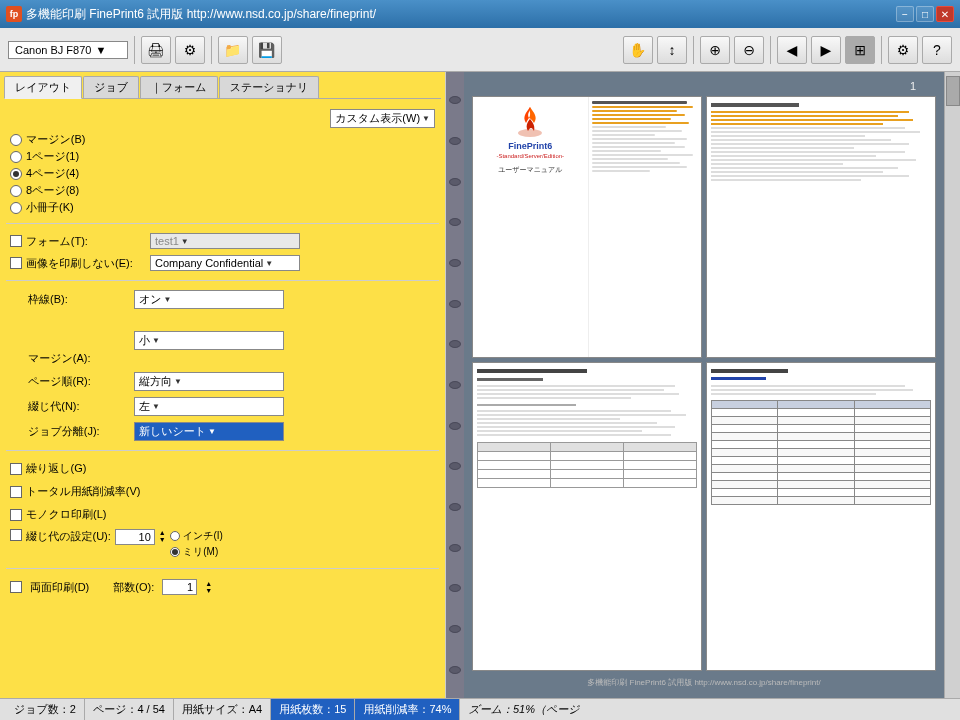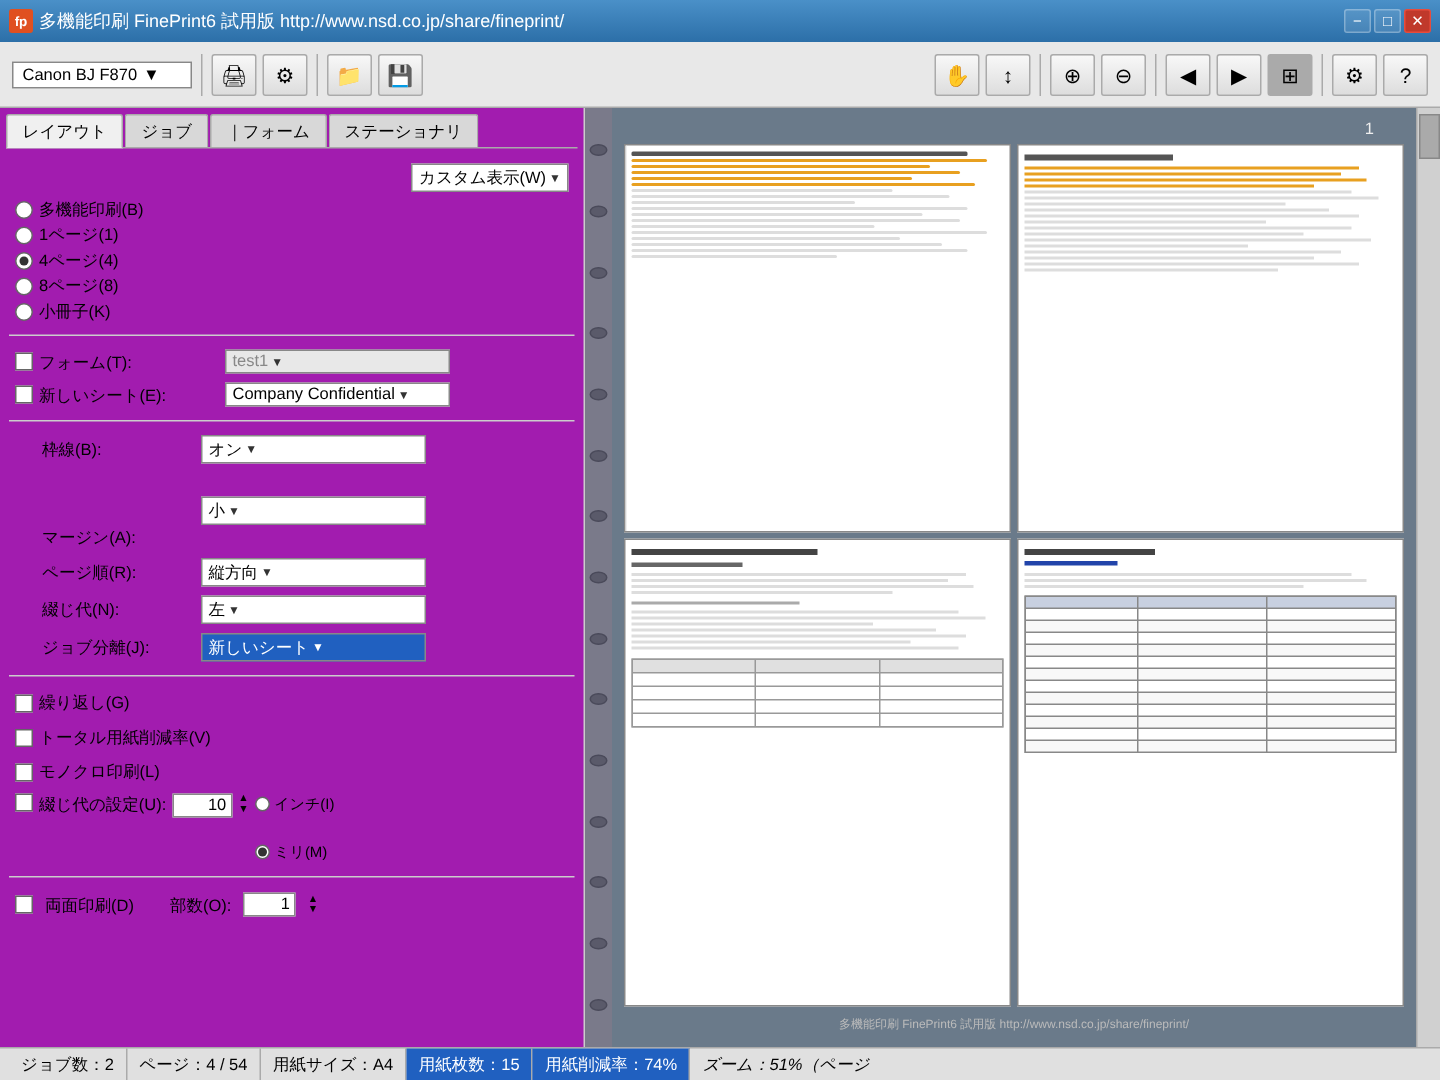--- a/index.html
+++ b/index.html
@@ -101,22 +101,22 @@
       font-size: 14px;
       border-radius: 2px;
     }
     .toolbar-spacer { flex: 1; }
     .main-content {
       display: flex;
       flex: 1;
       overflow: hidden;
     }
     .left-panel {
-      width: 390px;
-      background: #a21caf;
+      width: 446px;
+      background: #fde047;
       border-right: 1px solid #ccc;
       display: flex;
       flex-direction: column;
       flex-shrink: 0;
       padding: 4px;
     }
     .tabs {
       display: flex;
       border-bottom: 1px solid #aaa;
       margin-bottom: 6px;
@@ -434,21 +434,21 @@
         <div class="custom-select-row">
           <div class="custom-select">
             <span>カスタム表示(W)</span>
             <span class="select-arrow">▼</span>
           </div>
         </div>
 
         <div class="radio-group">
           <div class="radio-item">
             <div class="radio-input"></div>
-            <span>多機能印刷(B)</span>
+            <span>マージン(B)</span>
           </div>
           <div class="radio-item">
             <div class="radio-input"></div>
             <span>1ページ(1)</span>
           </div>
           <div class="radio-item">
             <div class="radio-input checked"></div>
             <span>4ページ(4)</span>
           </div>
           <div class="radio-item">
@@ -467,21 +467,21 @@
           <div class="checkbox"></div>
           <span class="form-label">フォーム(T):</span>
           <div class="form-select disabled">
             <span>test1</span>
             <span class="select-arrow">▼</span>
           </div>
         </div>
 
         <div class="form-row">
           <div class="checkbox"></div>
-          <span class="form-label">新しいシート(E):</span>
+          <span class="form-label">画像を印刷しない(E):</span>
           <div class="form-select" style="background: #fff; min-width: 140px;">
             <span>Company Confidential</span>
             <span class="select-arrow">▼</span>
           </div>
         </div>
 
         <div class="separator-line"></div>
 
         <div class="form-row">
           <span class="form-label" style="padding-left: 18px;">枠線(B):</span>
@@ -539,21 +539,21 @@
         </div>
 
         <div class="form-row-wide">
           <div class="checkbox"></div>
           <span>綴じ代の設定(U):</span>
           <input class="number-input" type="text" value="10" style="">
           <span style="display:flex;flex-direction:column;font-size:7px;line-height:1;">
             <span>▲</span>
               <span>▼</span>
           </span>
-          <div style="display:flex;flex-direction:column;gap:18px;">
+          <div style="display:flex;flex-direction:column;gap:2px;">
             <div class="radio-inline">
               <div class="radio-input" style="width:10px;height:10px;"></div>
               <span>インチ(I)</span>
             </div>
             <div class="radio-inline">
               <div class="radio-input checked" style="width:10px;height:10px;"></div>
               <span>ミリ(M)</span>
             </div>
           </div>
         </div>
@@ -594,20 +594,33 @@
           <div class="spiral-dot"></div>
         </div>
 
         <div class="preview-area">
           <div class="page-number">1</div>
 
           <div class="preview-grid">
 
             <div class="preview-page">
               <div style="display:flex;width:100%;height:100%;">
+                <div style="flex:1;padding:8px 4px;display:flex;flex-direction:column;align-items:center;justify-content:flex-start;">
+                  <div style="width:28px;height:32px;margin-bottom:4px;">
+                    <svg viewBox="0 0 28 32" width="28" height="32">
+                      <ellipse cx="14" cy="28" rx="12" ry="4" fill="#cc3300" opacity="0.3"></ellipse>
+                      <path d="M14 2 C18 8 22 12 18 18 C16 14 13 13 13 13 C16 8 12 5 14 2Z" fill="#ff6600"></path>
+                      <path d="M14 2 C10 8 6 12 10 18 C12 14 13 13 13 13 C10 8 16 5 14 2Z" fill="#ff4400"></path>
+                      <path d="M14 14 C14 14 8 20 12 26 C14 22 16 22 18 26 C20 20 14 14 14 14Z" fill="#cc2200"></path>
+                    </svg>
+                  </div>
+                  <div style="font-size:9px;font-weight:bold;color:#2244aa;text-align:center;line-height:1.2;">FinePrint6</div>
+                  <div style="font-size:6px;color:#cc2222;text-align:center;margin-top:1px;">-Standard/Server/Edition-</div>
+                  <div style="font-size:7px;color:#333;text-align:center;margin-top:6px;">ユーザーマニュアル</div>
+                </div>
                 <div style="flex:1;padding:4px 3px;display:flex;flex-direction:column;gap:2px;border-left:1px solid #eee;">
                   <div style="height:3px;background:#555;border-radius:1px;width:90%;"></div>
                   <div style="height:2px;background:#e8a020;border-radius:1px;width:95%;"></div>
                   <div style="height:2px;background:#e8a020;border-radius:1px;width:80%;"></div>
                   <div style="height:2px;background:#e8a020;border-radius:1px;width:88%;"></div>
                   <div style="height:2px;background:#e8a020;border-radius:1px;width:75%;"></div>
                   <div style="height:2px;background:#e8a020;border-radius:1px;width:92%;"></div>
                   <div style="height:2px;background:#ddd;border-radius:1px;width:70%;"></div>
                   <div style="height:2px;background:#ddd;border-radius:1px;width:85%;"></div>
                   <div style="height:2px;background:#ddd;border-radius:1px;width:60%;"></div>

